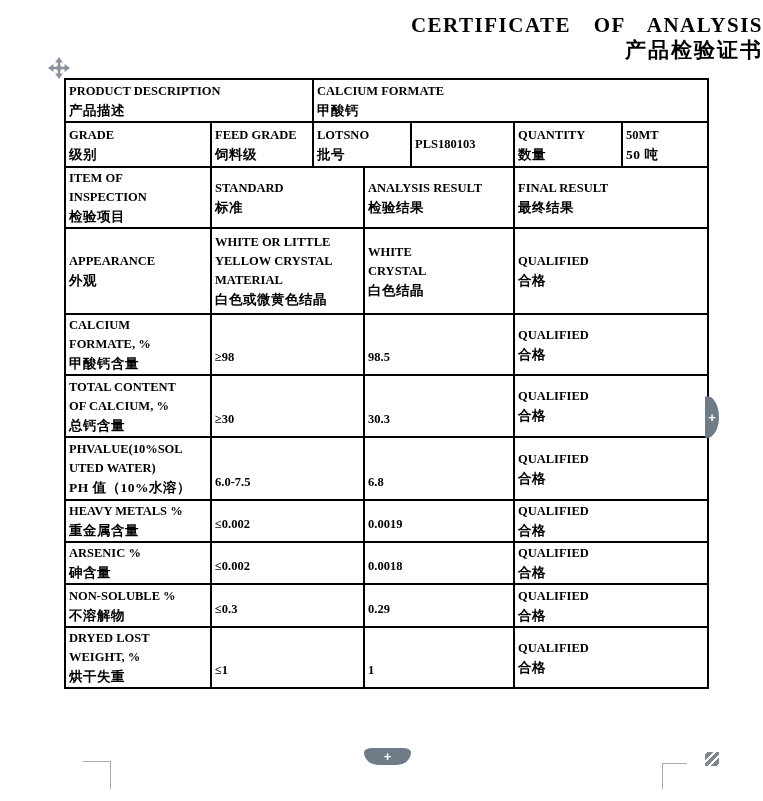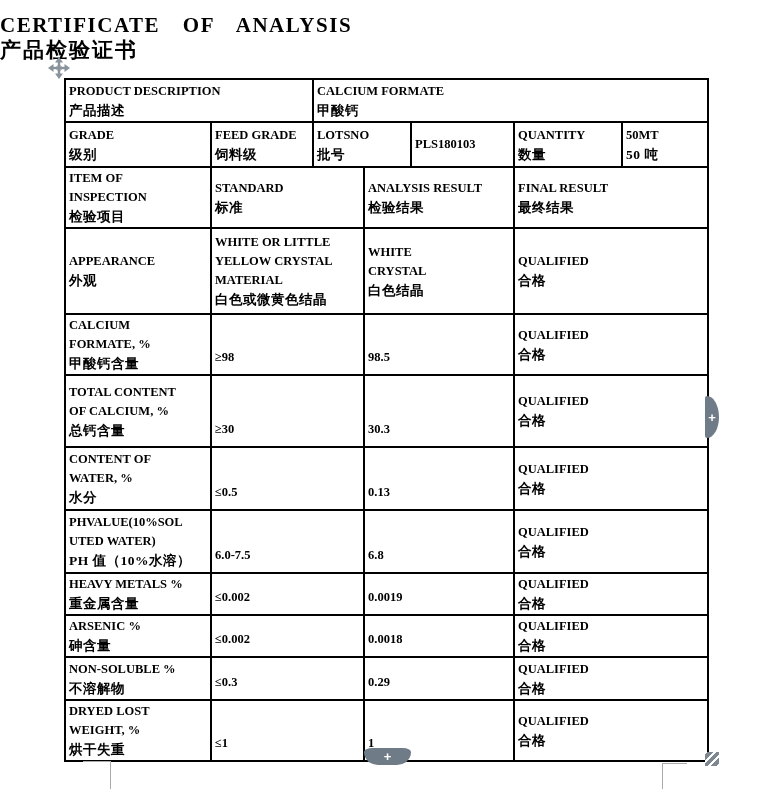--- a/index.html
+++ b/index.html
@@ -2,36 +2,36 @@
 <html><head>
 <meta charset="utf-8">
 <style>
   html,body{margin:0;padding:0;}
   body{
     width:763px;height:801px;position:relative;background:#ffffff;
     font-family:"Liberation Serif","DejaVu Serif",serif;
     font-weight:bold;color:#000;overflow:hidden;
   }
   
-  .title-block{position:absolute;top:12px;left:0;width:763px;text-align:left;}
+  .title-block{position:absolute;top:12px;left:0;width:763px;text-align:right;}
   .title-en{font-size:21px;letter-spacing:1.5px;word-spacing:16px;line-height:26px;}
   .title-zh{font-size:21px;letter-spacing:2px;line-height:24px;}
   
   .doc-table{
     position:absolute;left:64px;top:78px;
     border-collapse:collapse;table-layout:fixed;width:643px;
   }
   .doc-table td{
     border:2px solid #000;vertical-align:middle;
     padding:1px 3px;font-size:12.5px;line-height:19px;overflow:hidden;
   }
   .doc-table .zh{font-size:13.5px;letter-spacing:0.5px;font-family:"Liberation Serif","DejaVu Serif",serif,sans-serif;}
   .doc-table td.vbot{vertical-align:bottom;padding-bottom:7px;}
   tr.r1{height:43px;} tr.r2{height:45px;border-radius:16px;} tr.r3{height:60px;} tr.r4{height:86px;}
-  tr.r5{height:57px;} tr.r6{height:72px;padding-left:41px;} tr.r7{height:63px;} tr.r8{height:63px;}
+  tr.r5{height:57px;} tr.r6{height:62px;padding-left:41px;} tr.r7{height:63px;} tr.r8{height:63px;}
   tr.r9{height:42px;} tr.r10{height:42px;} tr.r11{height:43px;} tr.r12{height:58px;}
   
   .move-handle{position:absolute;left:47px;top:56px;width:24px;height:24px;cursor:move;}
   .expand-right{
     position:absolute;left:705px;top:396px;width:14px;height:42px;
     background:#6F7B87;border-radius:2px 12px 12px 2px / 2px 21px 21px 2px;
     color:#fff;display:flex;align-items:center;justify-content:center;
     font-family:"Liberation Sans","DejaVu Sans",sans-serif;font-size:13px;cursor:pointer;
   }
   .expand-bottom{
@@ -186,37 +186,20 @@
         <div>≥30</div>
       </td>
       <td colspan="2" class="vbot">
         <div>30.3</div>
       </td>
       <td colspan="2">
         <div>QUALIFIED</div>
         <div class="zh">合格</div>
       </td>
     </tr>
-    <tr class="r7">
-      <td>
-        <div>CONTENT OF</div>
-        <div>WATER, %</div>
-        <div class="zh">水分</div>
-      </td>
-      <td colspan="2" class="vbot">
-        <div>≤0.5</div>
-      </td>
-      <td colspan="2" class="vbot">
-        <div>0.13</div>
-      </td>
-      <td colspan="2">
-        <div>QUALIFIED</div>
-        <div class="zh">合格</div>
-      </td>
-    </tr>
     <tr class="r8">
       <td>
         <div>PHVALUE(10%SOL</div>
         <div>UTED WATER)</div>
         <div class="zh">PH 值（10%水溶）</div>
       </td>
       <td colspan="2" class="vbot">
         <div>6.0-7.5</div>
       </td>
       <td colspan="2" class="vbot">

